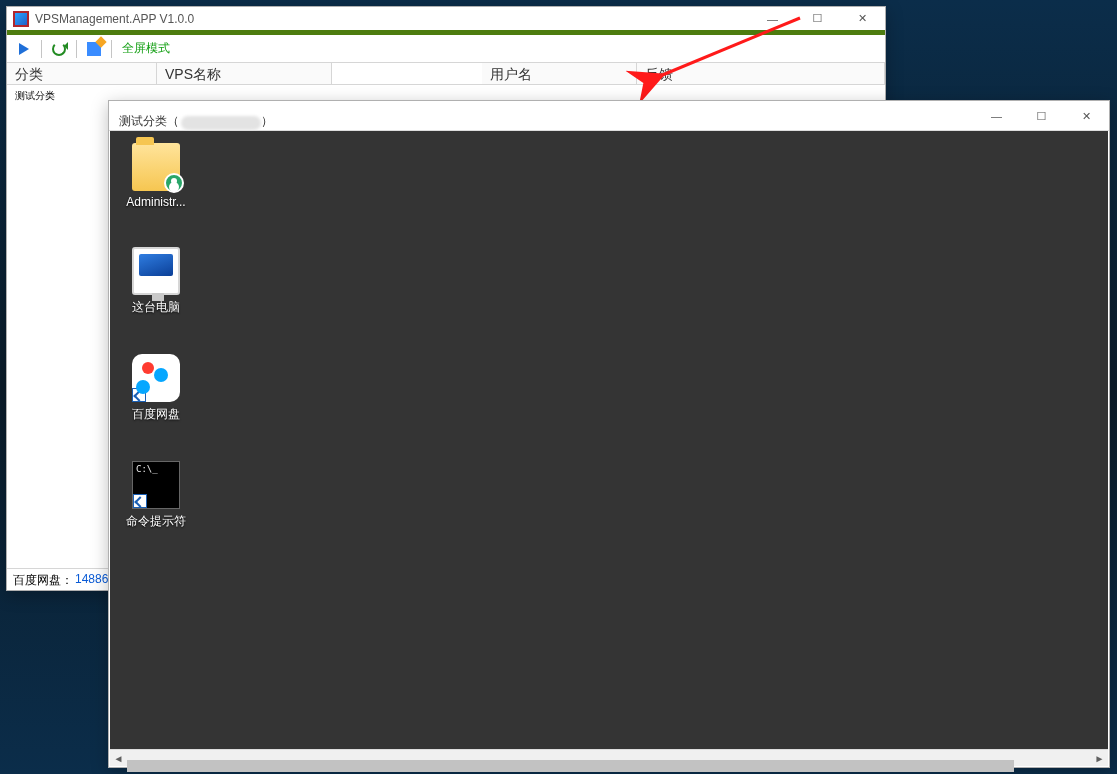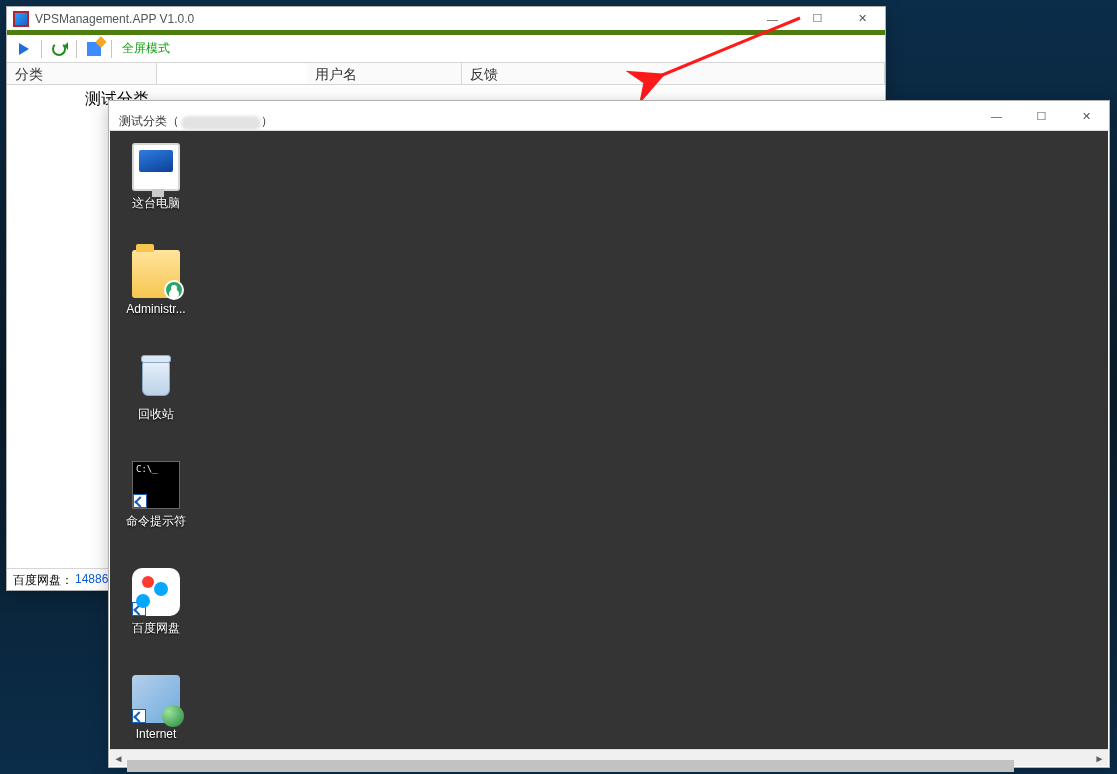--- a/index.html
+++ b/index.html
@@ -21,21 +21,21 @@
   .play-ico{ width:0;height:0;border-left:10px solid #1f6fd8;border-top:6px solid transparent;border-bottom:6px solid transparent;}
   .refresh-ico{ width:14px;height:14px;border:2px solid #228b22;border-radius:50%;border-top-color:transparent;position:relative;}
   .refresh-ico::after{content:"";position:absolute;right:-4px;top:-2px;border:4px solid transparent;border-right-color:#228b22;}
   .edit-ico{ width:14px;height:14px;position:relative;background:#3a8cff;}
   .edit-ico::after{content:"";position:absolute;right:-4px;top:-4px;width:8px;height:8px;background:#f6a623;transform:rotate(45deg);}
   .fullscreen-label{ color:#16a016; margin-left:4px; }
 
   .grid { height:22px; display:flex; font-size:14px; color:#333; border-bottom:1px solid #d6d6d6;}
   .grid .hcell{ border-right:1px solid #d6d6d6; padding:3px 8px; background:#fafafa; }
   .c0{width:150px;} .c1{width:175px;} .c2{width:150px;margin-top:40px;} .c3{width:155px;} .c4{flex:1;}
-  .sidebar{ position:absolute; left:0; top:79px; width:150px; font-size:16px;text-align:right; }
+  .sidebar{ position:absolute; left:0; top:79px; width:150px; font-size:10px; }
   .sidebar .row{ height:22px; padding:3px 8px; }
 
   .statusbar{ position:absolute; left:0; bottom:0; right:0; height:22px; border-top:1px solid #d6d6d6; font-size:12px; padding:3px 6px; display:flex;}
   .statusbar .memval{ color:#0a5bd6; margin-left:2px; }
 
   
   .arrow { position:absolute; pointer-events:none; }
 
   
   #rdp-win { left:108px; top:100px; width:1002px; height:668px; }
@@ -102,20 +102,21 @@
     <span class="sep"></span>
     <div class="tbtn">
         <span class="edit-ico"></span>
       </div>
     <span class="sep"></span>
     <span class="fullscreen-label">全屏模式</span>
   </div>
 
   <div class="grid">
     <div class="hcell c0">分类</div>
+    <div class="hcell c1">VPS名称</div>
     <div class="hcell c2">IP端口</div>
     <div class="hcell c3">用户名</div>
     <div class="hcell c4">反馈</div>
   </div>
 
   <div class="sidebar">
     <div class="row">测试分类</div>
   </div>
 
   <div class="statusbar">
@@ -145,58 +146,46 @@
       <div>—</div>
       <div>☐</div>
       <div class="close">✕</div>
     </div>
   </div>
 
   <div class="rdp-body">
     <div class="desk-icons">
 
       <div class="dicon">
-        <div class="img pc-monitor"></div>
-        <span>这台电脑</span>
-      </div>
-
-      <div class="dicon">
         <div class="img folder">
             <span class="user-badge"></span>
           </div>
         <span>Administr...</span>
       </div>
 
       <div class="dicon">
-        <div class="img recycle">
-            <span class="bin"></span>
+        <div class="img pc-monitor"></div>
+        <span>这台电脑</span>
+      </div>
+
+
+      <div class="dicon">
+        <div class="img baidu">
+            <span class="shortcut-arrow"></span>
           </div>
-        <span>回收站</span>
+        <span>百度网盘</span>
       </div>
 
       <div class="dicon">
         <div class="img cmd">
             <span class="shortcut-arrow"></span>
           </div>
         <span>命令提示符</span>
       </div>
 
-      <div class="dicon">
-        <div class="img baidu">
-            <span class="shortcut-arrow"></span>
-          </div>
-        <span>百度网盘</span>
-      </div>
-
-      <div class="dicon">
-        <div class="img iis">
-            <span class="shortcut-arrow"></span>
-          </div>
-        <span>Internet</span>
-      </div>
 
     </div>
   </div>
 
   <div class="hscroll">
     <div class="arrowbtn">◄</div>
     <div class="track">
         <div class="thumb"></div>
       </div>
     <div class="arrowbtn">►</div>

